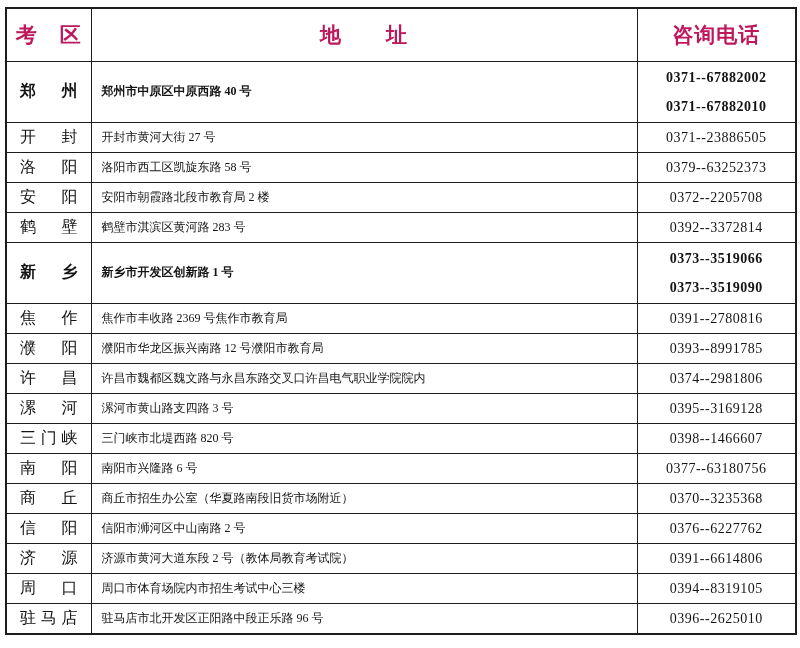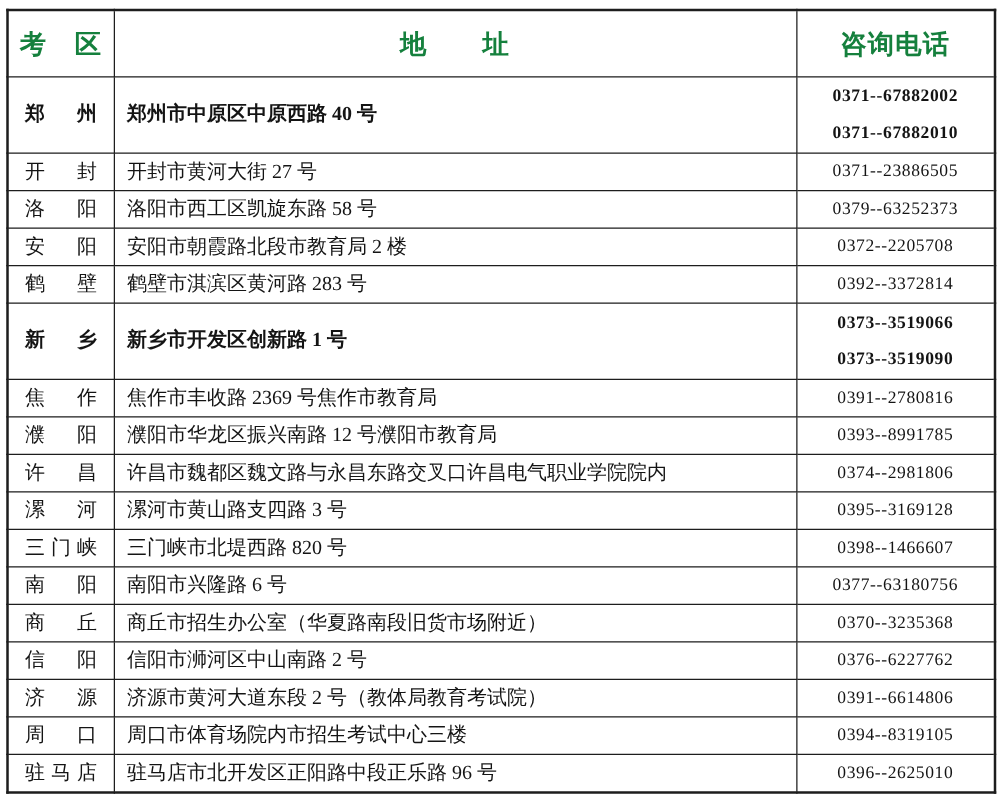--- a/index.html
+++ b/index.html
@@ -36,32 +36,32 @@
     overflow: hidden;
   }
   thead tr { height: 53px; }
   tbody tr { height: 29px; }
   tbody tr.tall { height: 61px; font-weight: bold; }
   th {
     font-size: 21px;
     font-weight: bold;
     text-align: center;
     letter-spacing: 1px;
-    color: #15803d;
+    color: #be185d;
   }
   td.district {
     font-size: 16px;
     padding: 0 13px;
     text-align: justify;
     text-align-last: justify;
     text-justify: inter-ideograph;
     white-space: nowrap;
   }
   td.address {
-    font-size: 16px;
+    font-size: 12px;
     text-align: left;
     padding: 0 6px 0 10px;
     white-space: nowrap;
   }
   td.phone {
     font-size: 14px;
     text-align: center;
     letter-spacing: 0.5px;
   }
   td.phone .phone-line {

